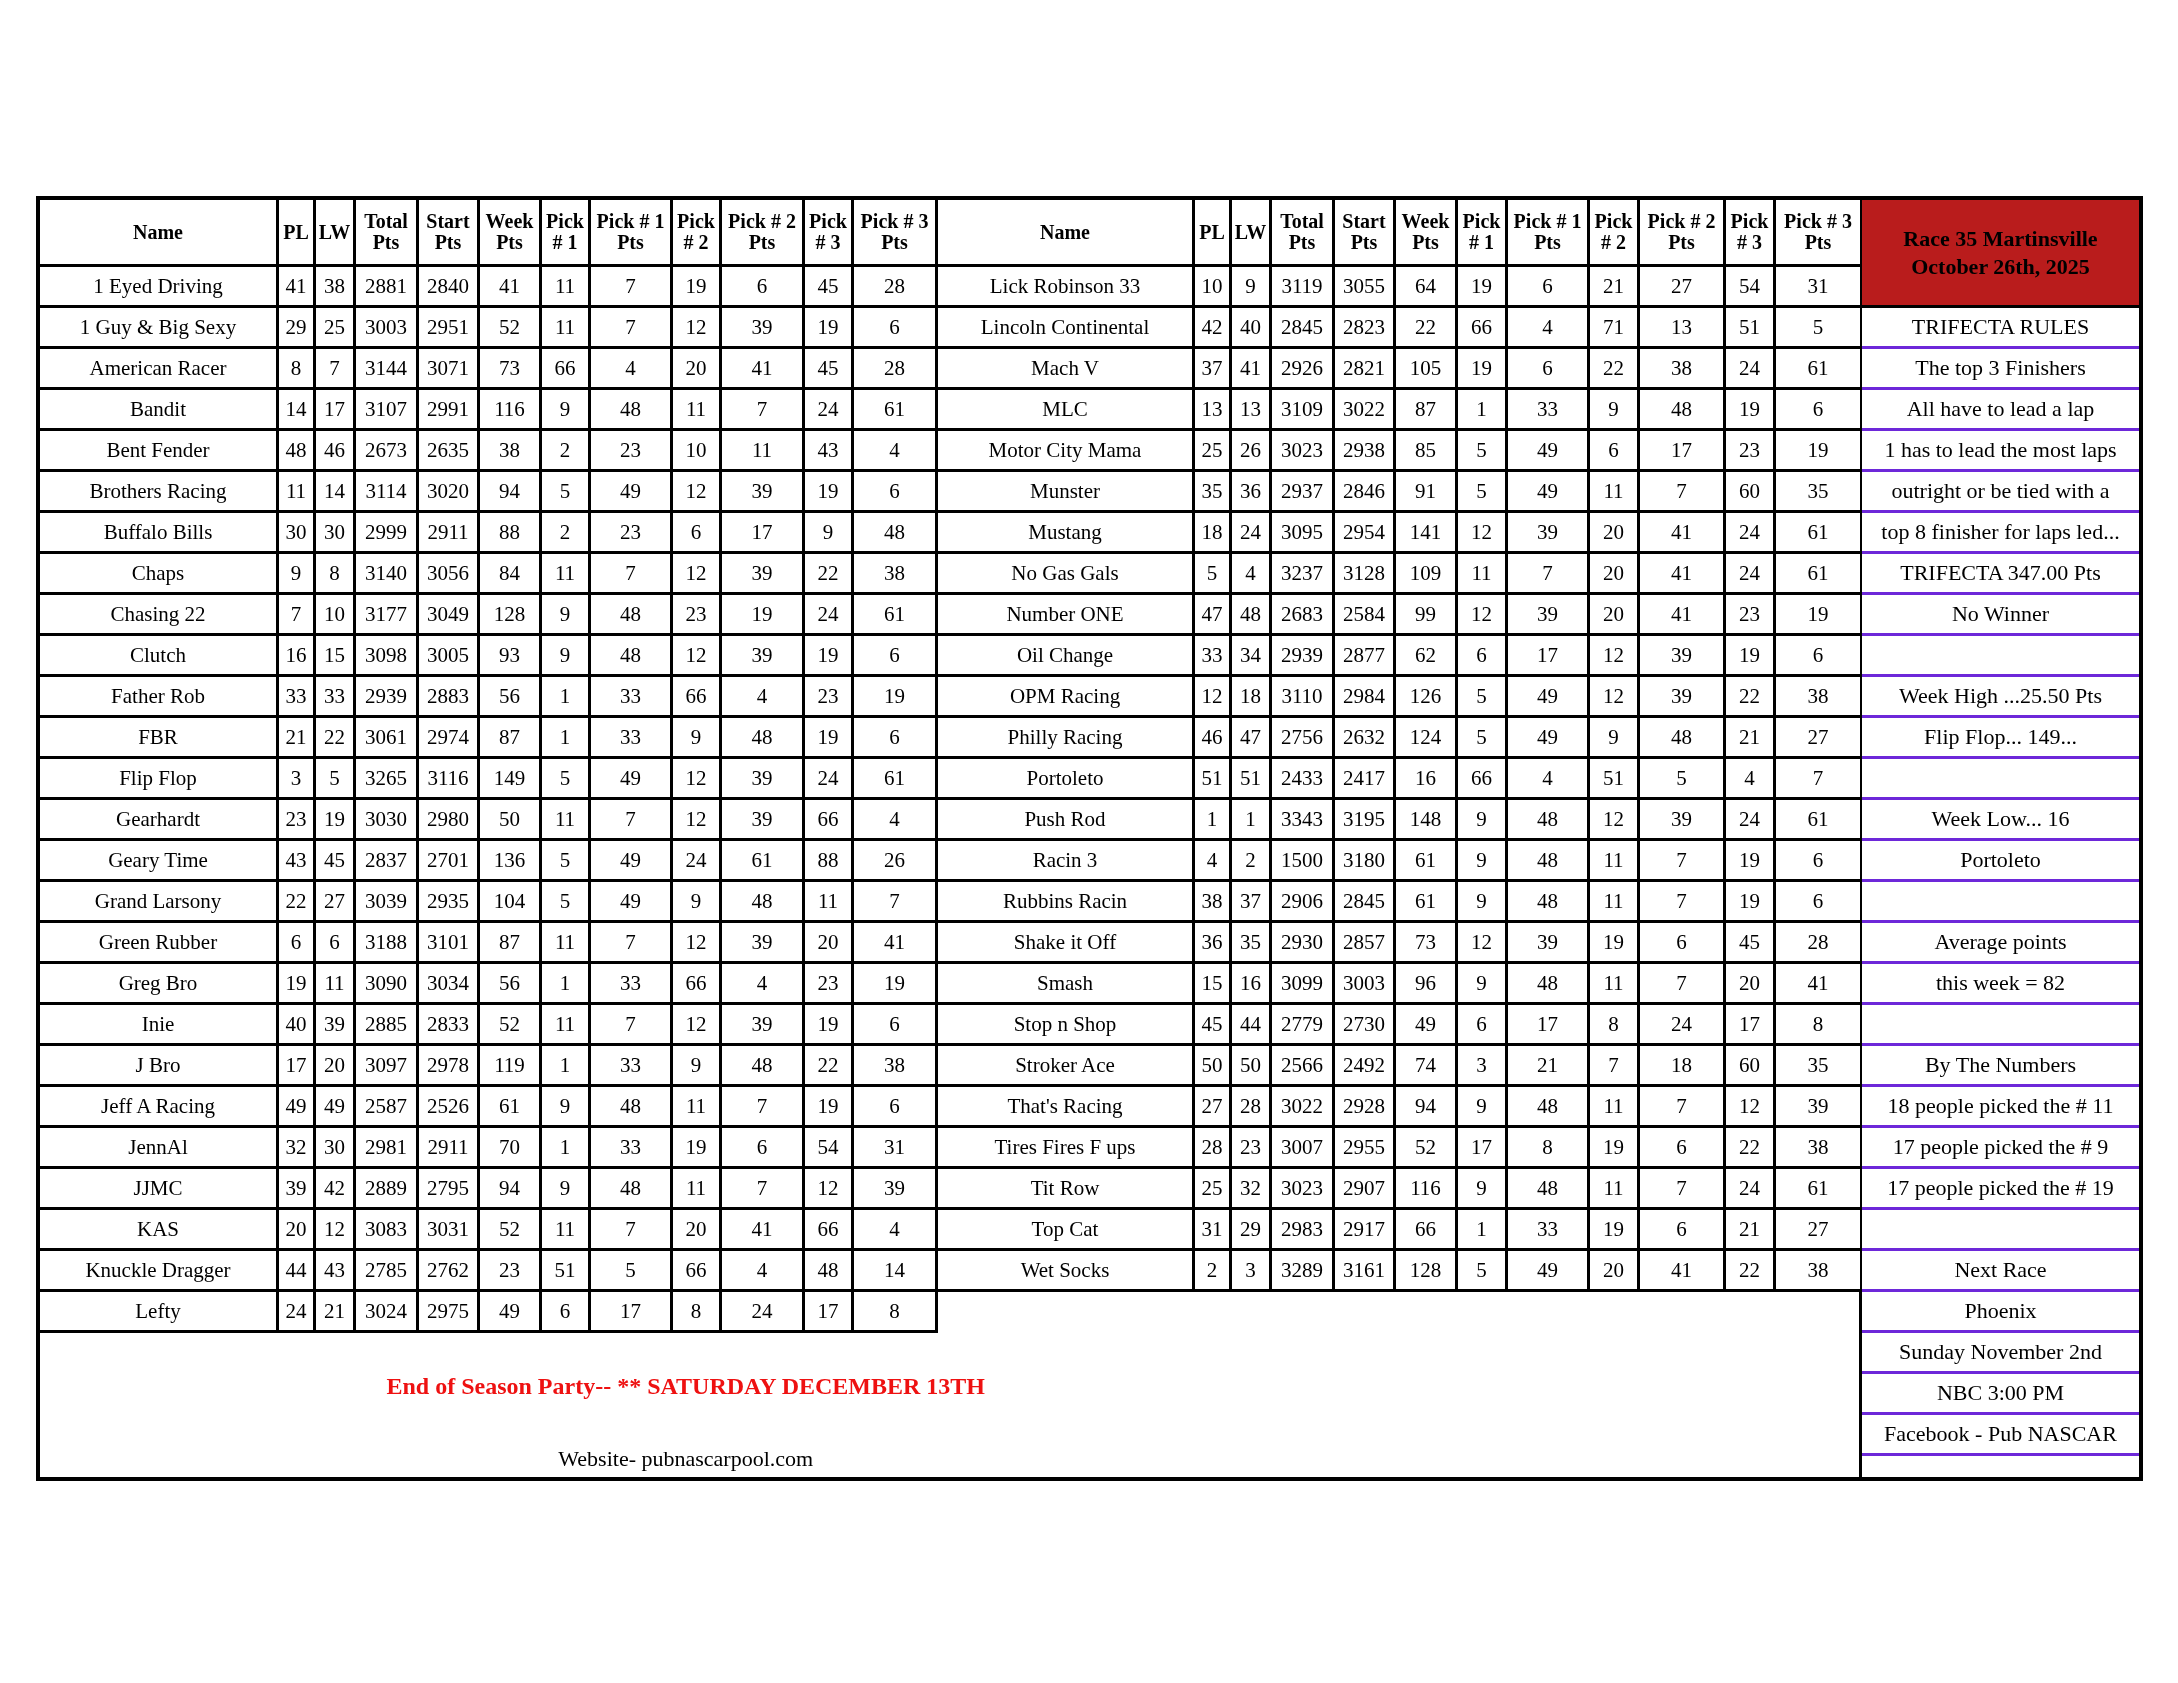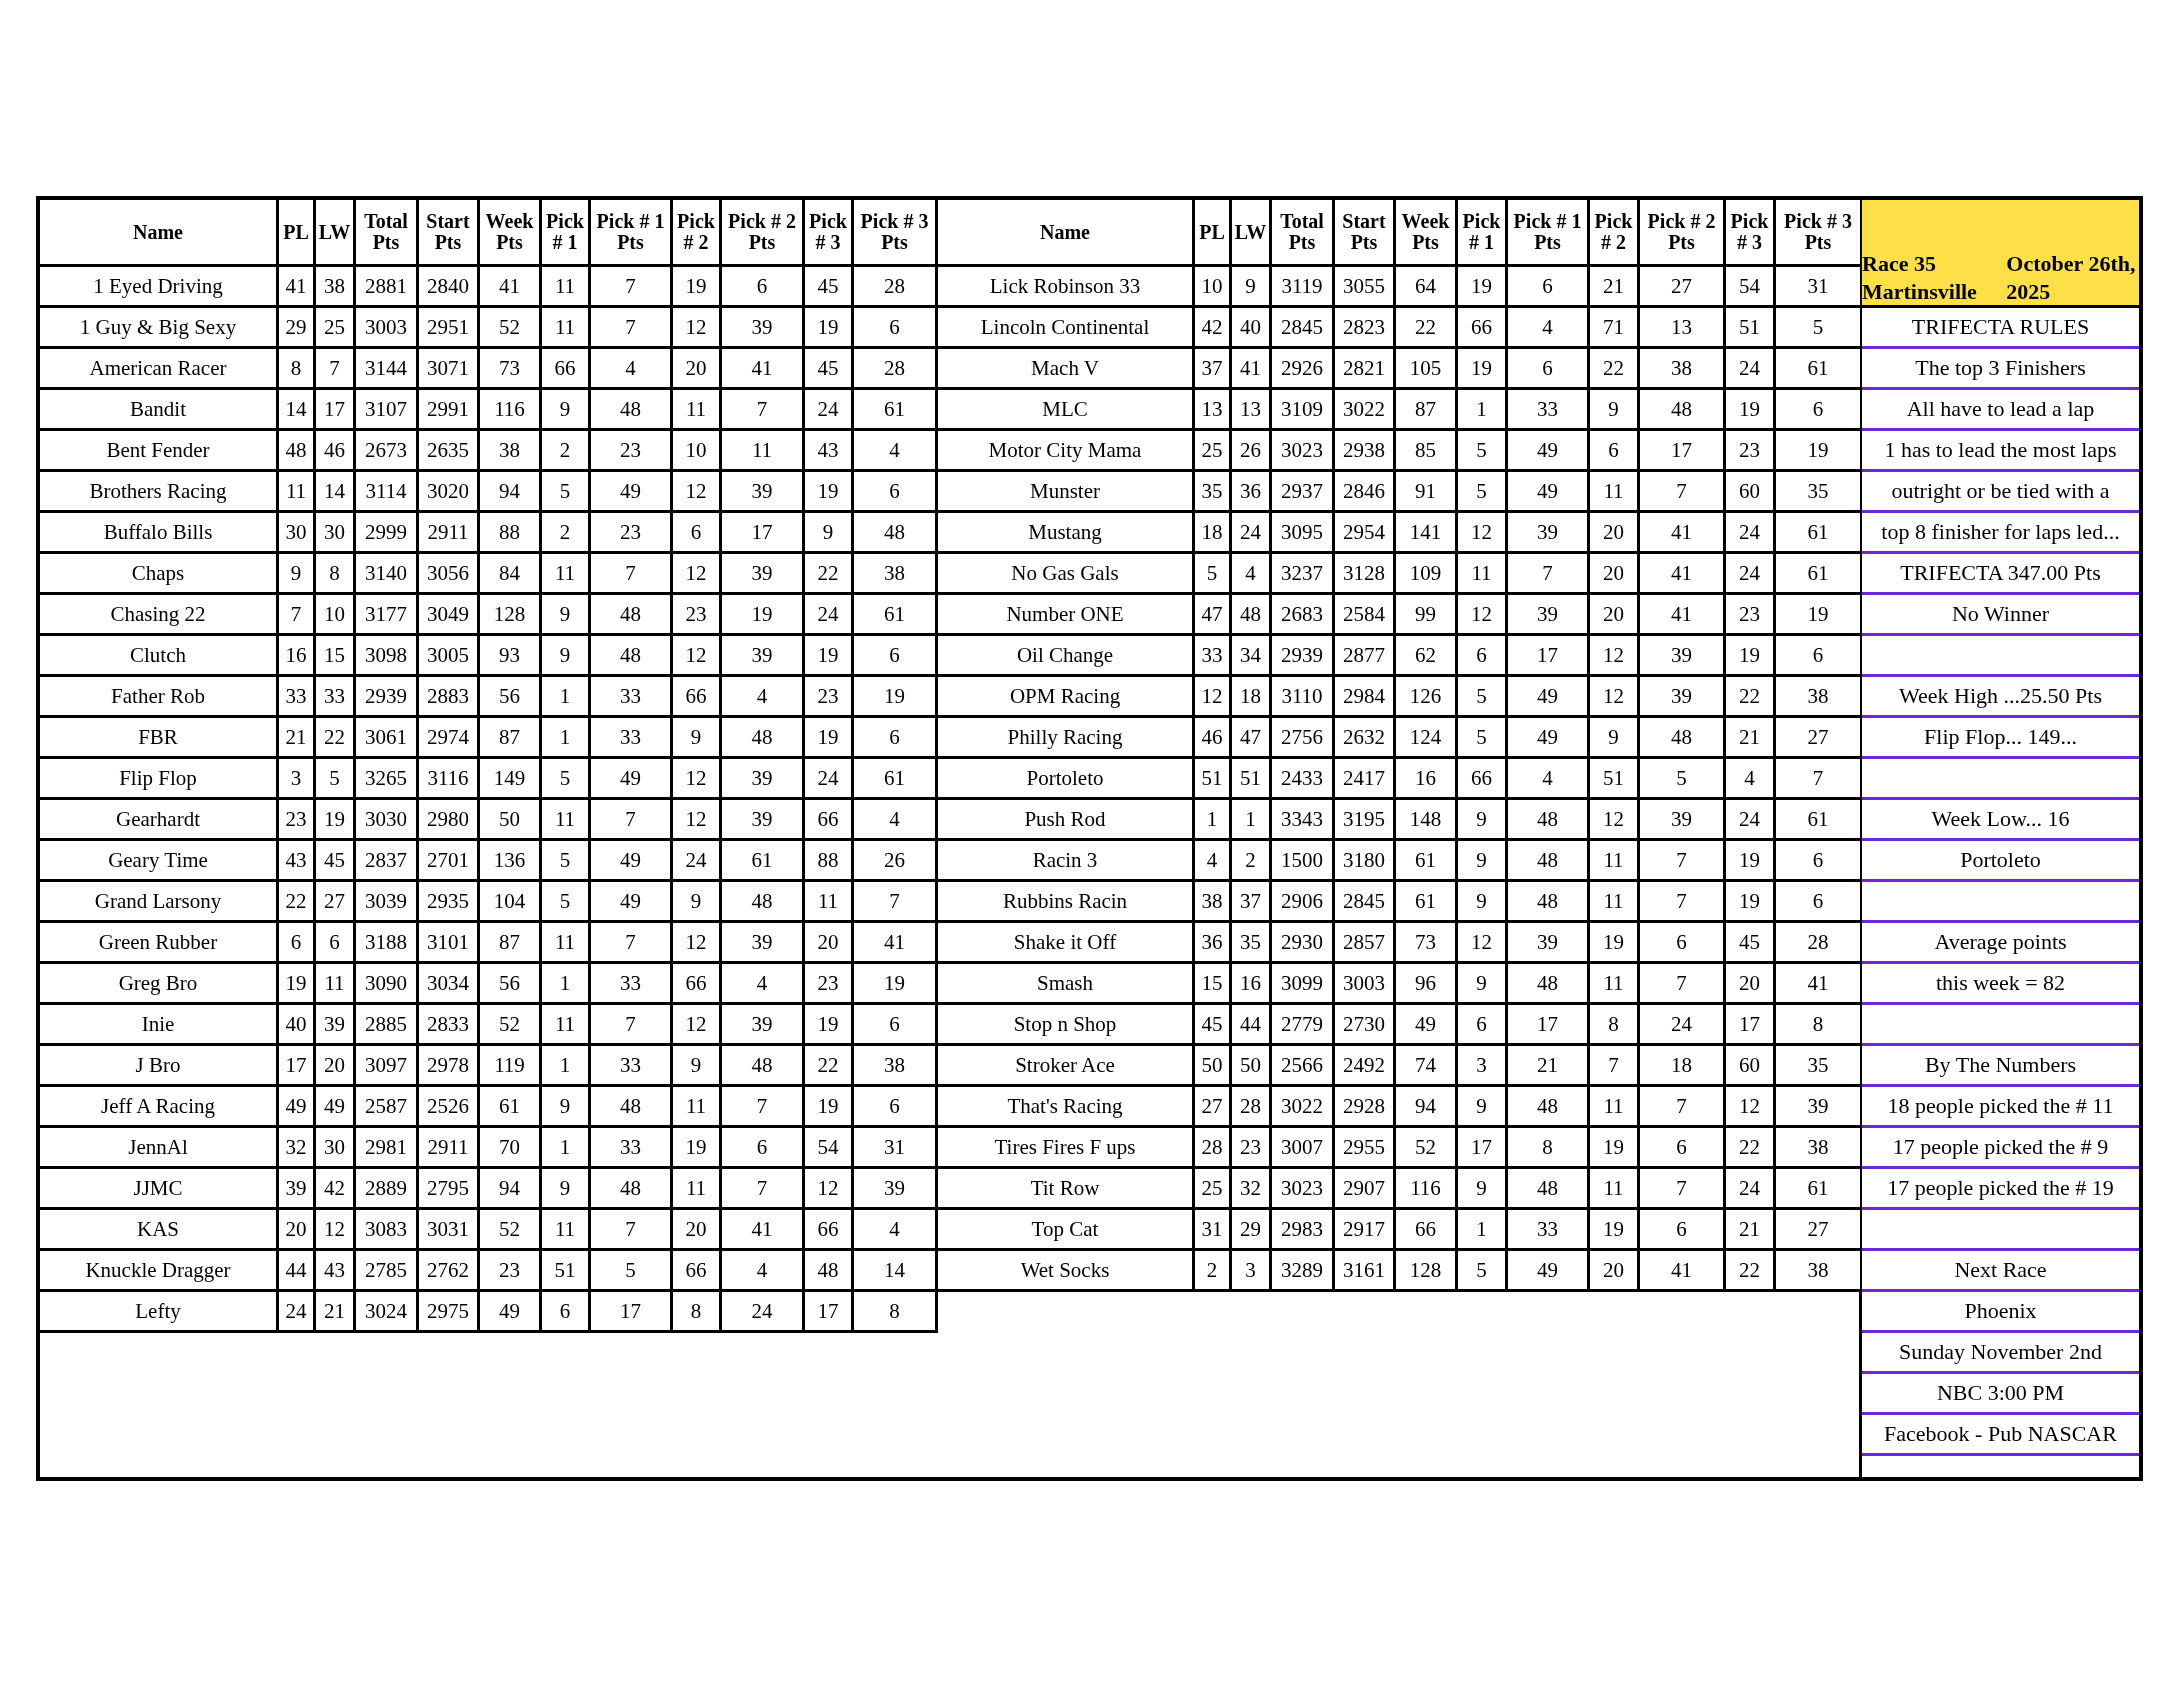--- a/index.html
+++ b/index.html
@@ -15,22 +15,22 @@
         font-size:21px;line-height:1.05;text-align:center;overflow:hidden;background:#fff;}
   .hc{font-weight:bold;white-space:pre-line;font-size:20px;}
   .no-br{border-right:none;}
   .bottom-region{flex:1;position:relative;background:#fff;}
   .footer-wrap{position:absolute;left:0;top:0;width:71%;height:100%;}
   .party-line{position:absolute;left:0;right:0;top:40px;text-align:center;
               font-weight:bold;font-size:24px;}
   .website-line{position:absolute;left:0;right:0;top:113px;text-align:center;font-size:22px;}
   .info-col{flex:1;display:flex;flex-direction:column;}
   .info-title{height:105px;flex:none;border-bottom:3px solid #000;display:flex;
-              flex-direction:row;align-items:flex-end;justify-content:center;
-              font-weight:bold;font-size:22px;line-height:1.25;background:#fde047;}
+              flex-direction:column;align-items:center;justify-content:center;
+              font-weight:bold;font-size:22px;line-height:1.25;background:#b91c1c;}
   .info-cell{height:38px;flex:none;border-bottom:3px solid #6d28d9;display:flex;
              align-items:center;justify-content:center;font-size:22px;background:#fff;}
   .info-filler{flex:1;border-bottom:none;}
 </style>
 </head>
 <body>
 
 <div class="sheet">
   <div class="board">
     <div class="left-part">
@@ -686,20 +686,26 @@
             <div class="cell">3289</div>
             <div class="cell">3161</div>
             <div class="cell">128</div>
             <div class="cell">5</div>
             <div class="cell">49</div>
             <div class="cell">20</div>
             <div class="cell">41</div>
             <div class="cell">22</div>
             <div class="cell no-br">38</div>
           </div>
+      </div>
+      <div class="bottom-region">
+        <div class="footer-wrap">
+          <div class="party-line" style="color: rgb(238, 17, 17);">End of Season Party-- ** SATURDAY DECEMBER 13TH</div>
+          <div class="website-line">Website- pubnascarpool.com</div>
+        </div>
       </div>
     </div>
     <div class="info-col" id="info-col">
       <div class="info-title">
         <div>Race 35 Martinsville</div>
         <div>October 26th, 2025</div>
       </div>
     <div class="info-cell">TRIFECTA RULES</div>
         <div class="info-cell">The top 3 Finishers</div>
         <div class="info-cell">All have to lead a lap</div>

